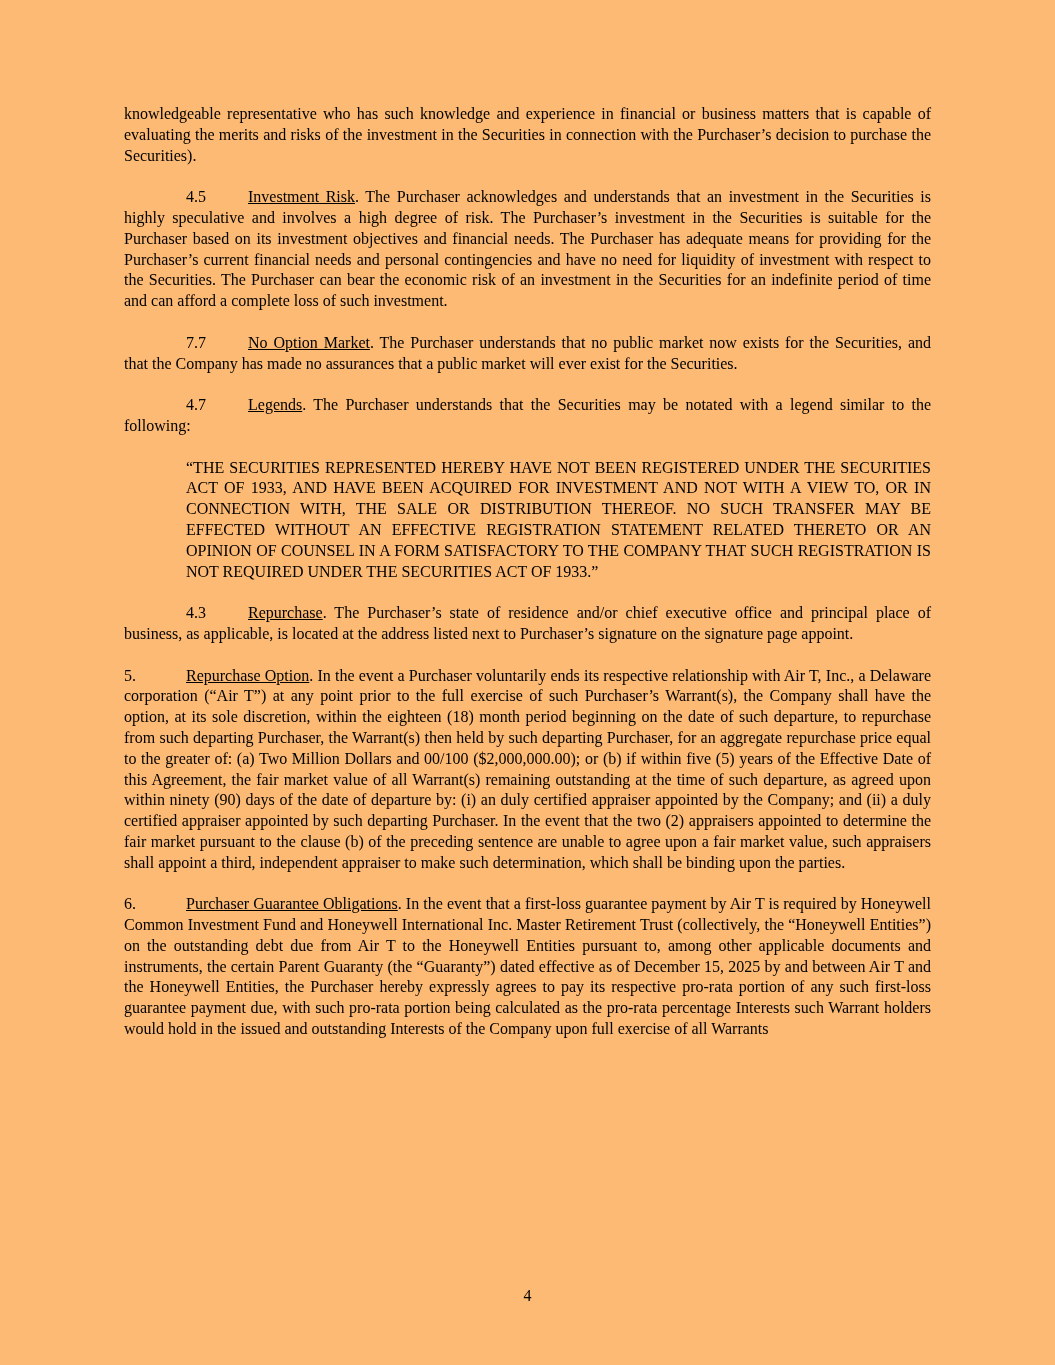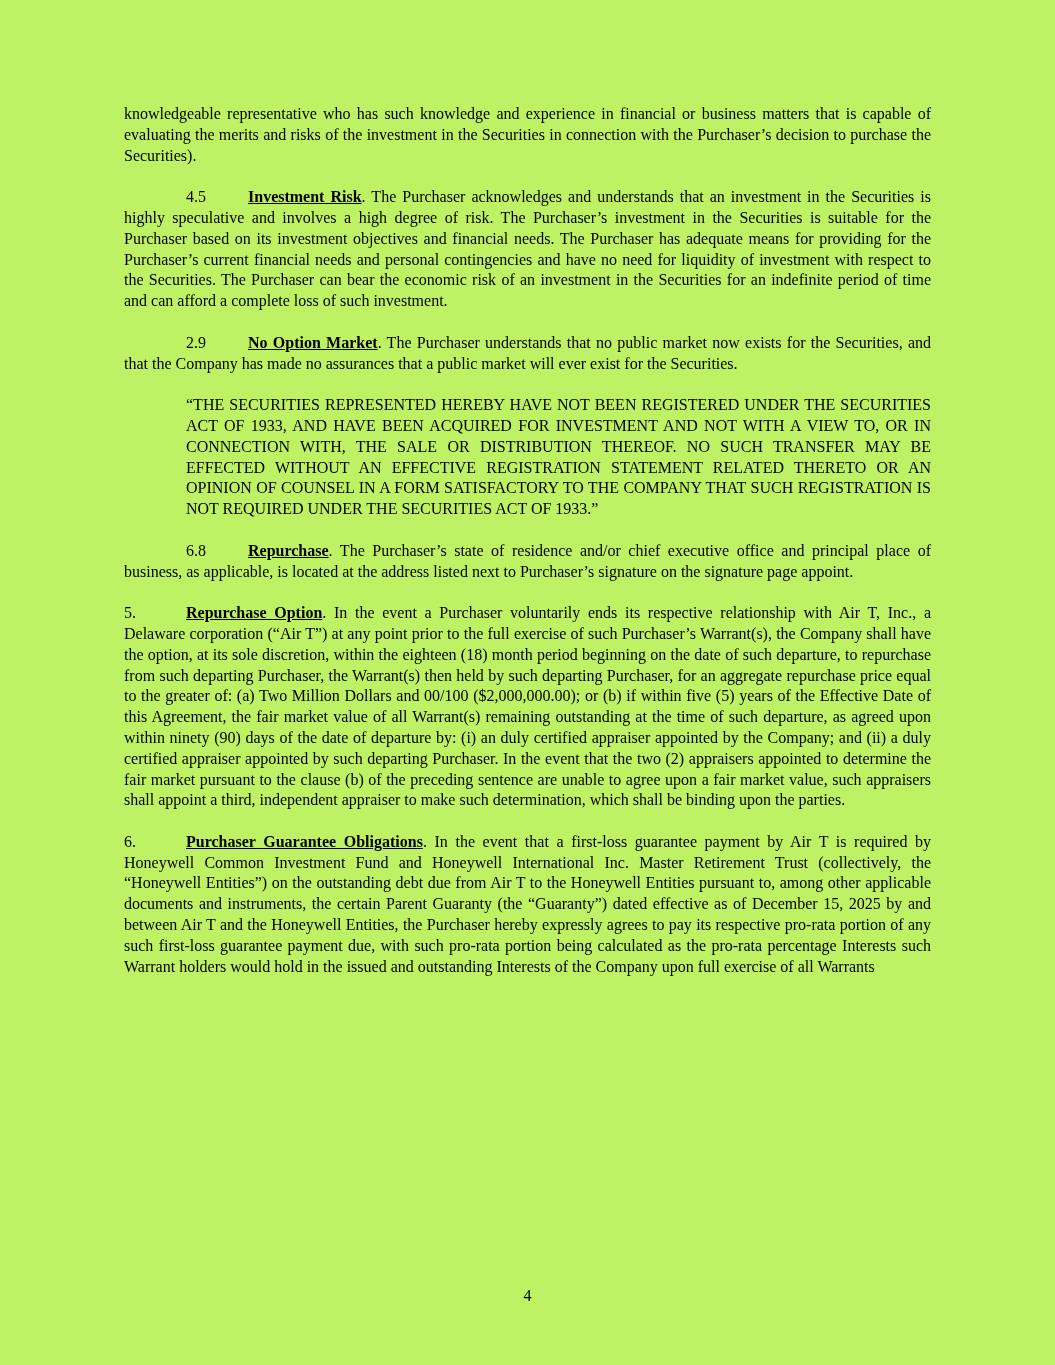--- a/index.html
+++ b/index.html
@@ -5,21 +5,21 @@
   * { box-sizing: border-box; }
   html, body {
     margin: 0;
     padding: 0;
     background: #ffffff;
   }
   .page {
     position: relative;
     width: 1055px;
     height: 1365px;
-    background: #bef264;
+    background: #fdba74;
     color: #000000;
     font-family: "Liberation Serif", "DejaVu Serif", serif;
     font-size: 16px;
     line-height: 20.8px;
     padding: 104px 124px 0 124px;
     overflow: hidden;
   }
   .doc-body { width: 100%; }
   .para {
     margin: 0 0 20.8px 0;
@@ -31,21 +31,21 @@
   }
   .tab {
     display: inline-block;
     width: 62px;
   }
   .num {
     display: inline-block;
     width: 62px;
   }
   .head {
-    font-weight: bold;
+    font-weight: normal;
     text-decoration: underline;
   }
   .seg.bold {
     font-weight: normal;
   }
   .page-number {
     position: absolute;
     bottom: 58px;
     left: 0;
     width: 100%;
@@ -53,20 +53,21 @@
     font-size: 16px;
   }
 </style>
 </head>
 <body>
 
 <div class="page">
   <div class="doc-body">
       <p class="para plain"><span class="seg">knowledgeable representative who has such knowledge and experience in financial or business matters that is capable of evaluating the merits and risks of the investment in the Securities in connection with the Purchaser’s decision to purchase the Securities).</span></p>
       <p class="para sub"><span class="tab"></span><span class="num">4.5</span><span class="head">Investment Risk</span><span class="seg">. The Purchaser acknowledges and understands that an investment in the Securities is highly speculative and involves a high degree of risk. The Purchaser’s investment in the Securities is suitable for the Purchaser based on its investment objectives and financial needs. The Purchaser has adequate means for providing for the Purchaser’s current financial needs and personal contingencies and have no need for liquidity of investment with respect to the Securities. The Purchaser can bear the economic risk of an investment in the Securities for an indefinite period of time and can afford a complete loss of such investment.</span></p>
-      <p class="para sub"><span class="tab"></span><span class="num">2.9</span><span class="head">No Option Market</span><span class="seg">. The Purchaser understands that no public market now exists for the Securities, and that the Company has made no assurances that a public market will ever exist for the Securities.</span></p>
+      <p class="para sub"><span class="tab"></span><span class="num">7.7</span><span class="head">No Option Market</span><span class="seg">. The Purchaser understands that no public market now exists for the Securities, and that the Company has made no assurances that a public market will ever exist for the Securities.</span></p>
+      <p class="para sub"><span class="tab"></span><span class="num">4.7</span><span class="head">Legends</span><span class="seg">. The Purchaser understands that the Securities may be notated with a legend similar to the following:</span></p>
       <p class="para quote"><span class="seg">“THE SECURITIES REPRESENTED HEREBY HAVE NOT BEEN REGISTERED UNDER THE SECURITIES ACT OF 1933, AND HAVE BEEN ACQUIRED FOR INVESTMENT AND NOT WITH A VIEW TO, OR IN CONNECTION WITH, THE SALE OR DISTRIBUTION THEREOF. NO SUCH TRANSFER MAY BE EFFECTED WITHOUT AN EFFECTIVE REGISTRATION STATEMENT RELATED THERETO OR AN OPINION OF COUNSEL IN A FORM SATISFACTORY TO THE COMPANY THAT SUCH REGISTRATION IS NOT REQUIRED UNDER THE SECURITIES ACT OF 1933.”</span></p>
-      <p class="para sub"><span class="tab"></span><span class="num">6.8</span><span class="head">Repurchase</span><span class="seg">. The Purchaser’s state of residence and/or chief executive office and principal place of business, as applicable, is located at the address listed next to Purchaser’s signature on the signature page appoint.</span></p>
+      <p class="para sub"><span class="tab"></span><span class="num">4.3</span><span class="head">Repurchase</span><span class="seg">. The Purchaser’s state of residence and/or chief executive office and principal place of business, as applicable, is located at the address listed next to Purchaser’s signature on the signature page appoint.</span></p>
       <p class="para top"><span class="num">5.</span><span class="head">Repurchase Option</span><span class="seg">. In the event a Purchaser voluntarily ends its respective relationship with Air T, Inc., a Delaware corporation (“</span><span class="seg bold">Air T</span><span class="seg">”) at any point prior to the full exercise of such Purchaser’s Warrant(s), the Company shall have the option, at its sole discretion, within the eighteen (18) month period beginning on the date of such departure, to repurchase from such departing Purchaser, the Warrant(s) then held by such departing Purchaser, for an aggregate repurchase price equal to the greater of: (a) Two Million Dollars and 00/100 ($2,000,000.00); or (b) if within five (5) years of the Effective Date of this Agreement, the fair market value of all Warrant(s)  remaining outstanding at the time of such departure, as agreed upon within ninety (90) days of the date of departure by: (i) an duly certified appraiser appointed by the Company; and (ii) a duly certified appraiser appointed by such departing Purchaser. In the event that the two (2) appraisers appointed to determine the fair market pursuant to the clause (b) of the preceding sentence are unable to agree upon a fair market value, such appraisers shall appoint a third, independent appraiser to make such determination, which shall be binding upon the parties.</span></p>
       <p class="para top"><span class="num">6.</span><span class="head">Purchaser Guarantee Obligations</span><span class="seg">. In the event that a first-loss guarantee payment by Air T is required by Honeywell Common Investment Fund and Honeywell International Inc. Master Retirement Trust (collectively, the “</span><span class="seg bold">Honeywell Entities</span><span class="seg">”) on the outstanding debt due from Air T to the Honeywell Entities pursuant to, among other applicable documents and instruments, the certain Parent Guaranty (the “</span><span class="seg bold">Guaranty</span><span class="seg">”) dated effective as of December 15, 2025 by and between Air T and the Honeywell Entities, the Purchaser hereby expressly agrees to pay its respective pro-rata portion of any such first-loss guarantee payment due, with such pro-rata portion being calculated as the pro-rata percentage Interests such Warrant holders would hold in the issued and outstanding Interests of the Company upon full exercise of all Warrants</span></p>
     </div>
   <div class="page-number">4</div>
 </div>
 
 </body></html>

